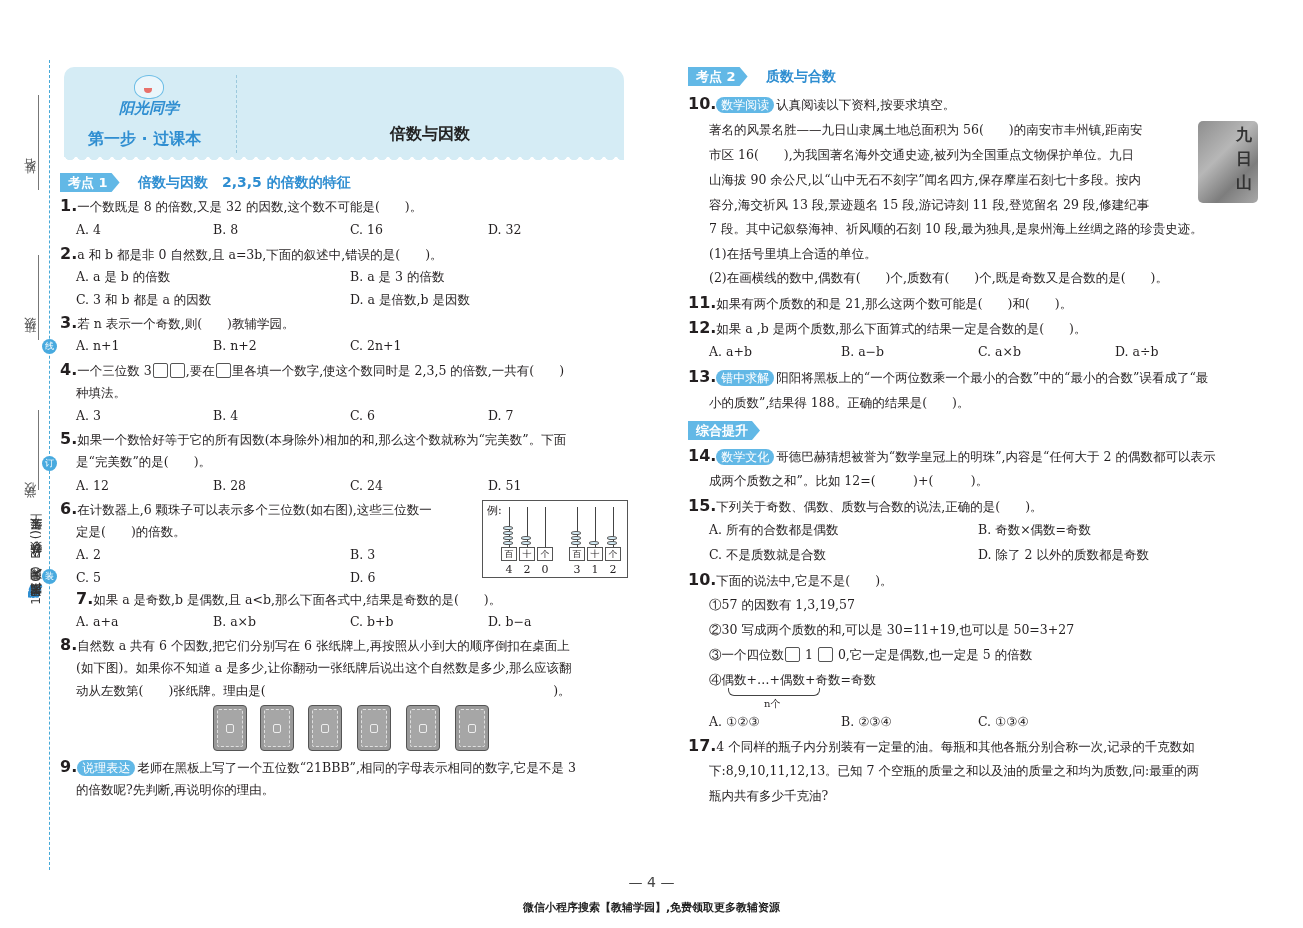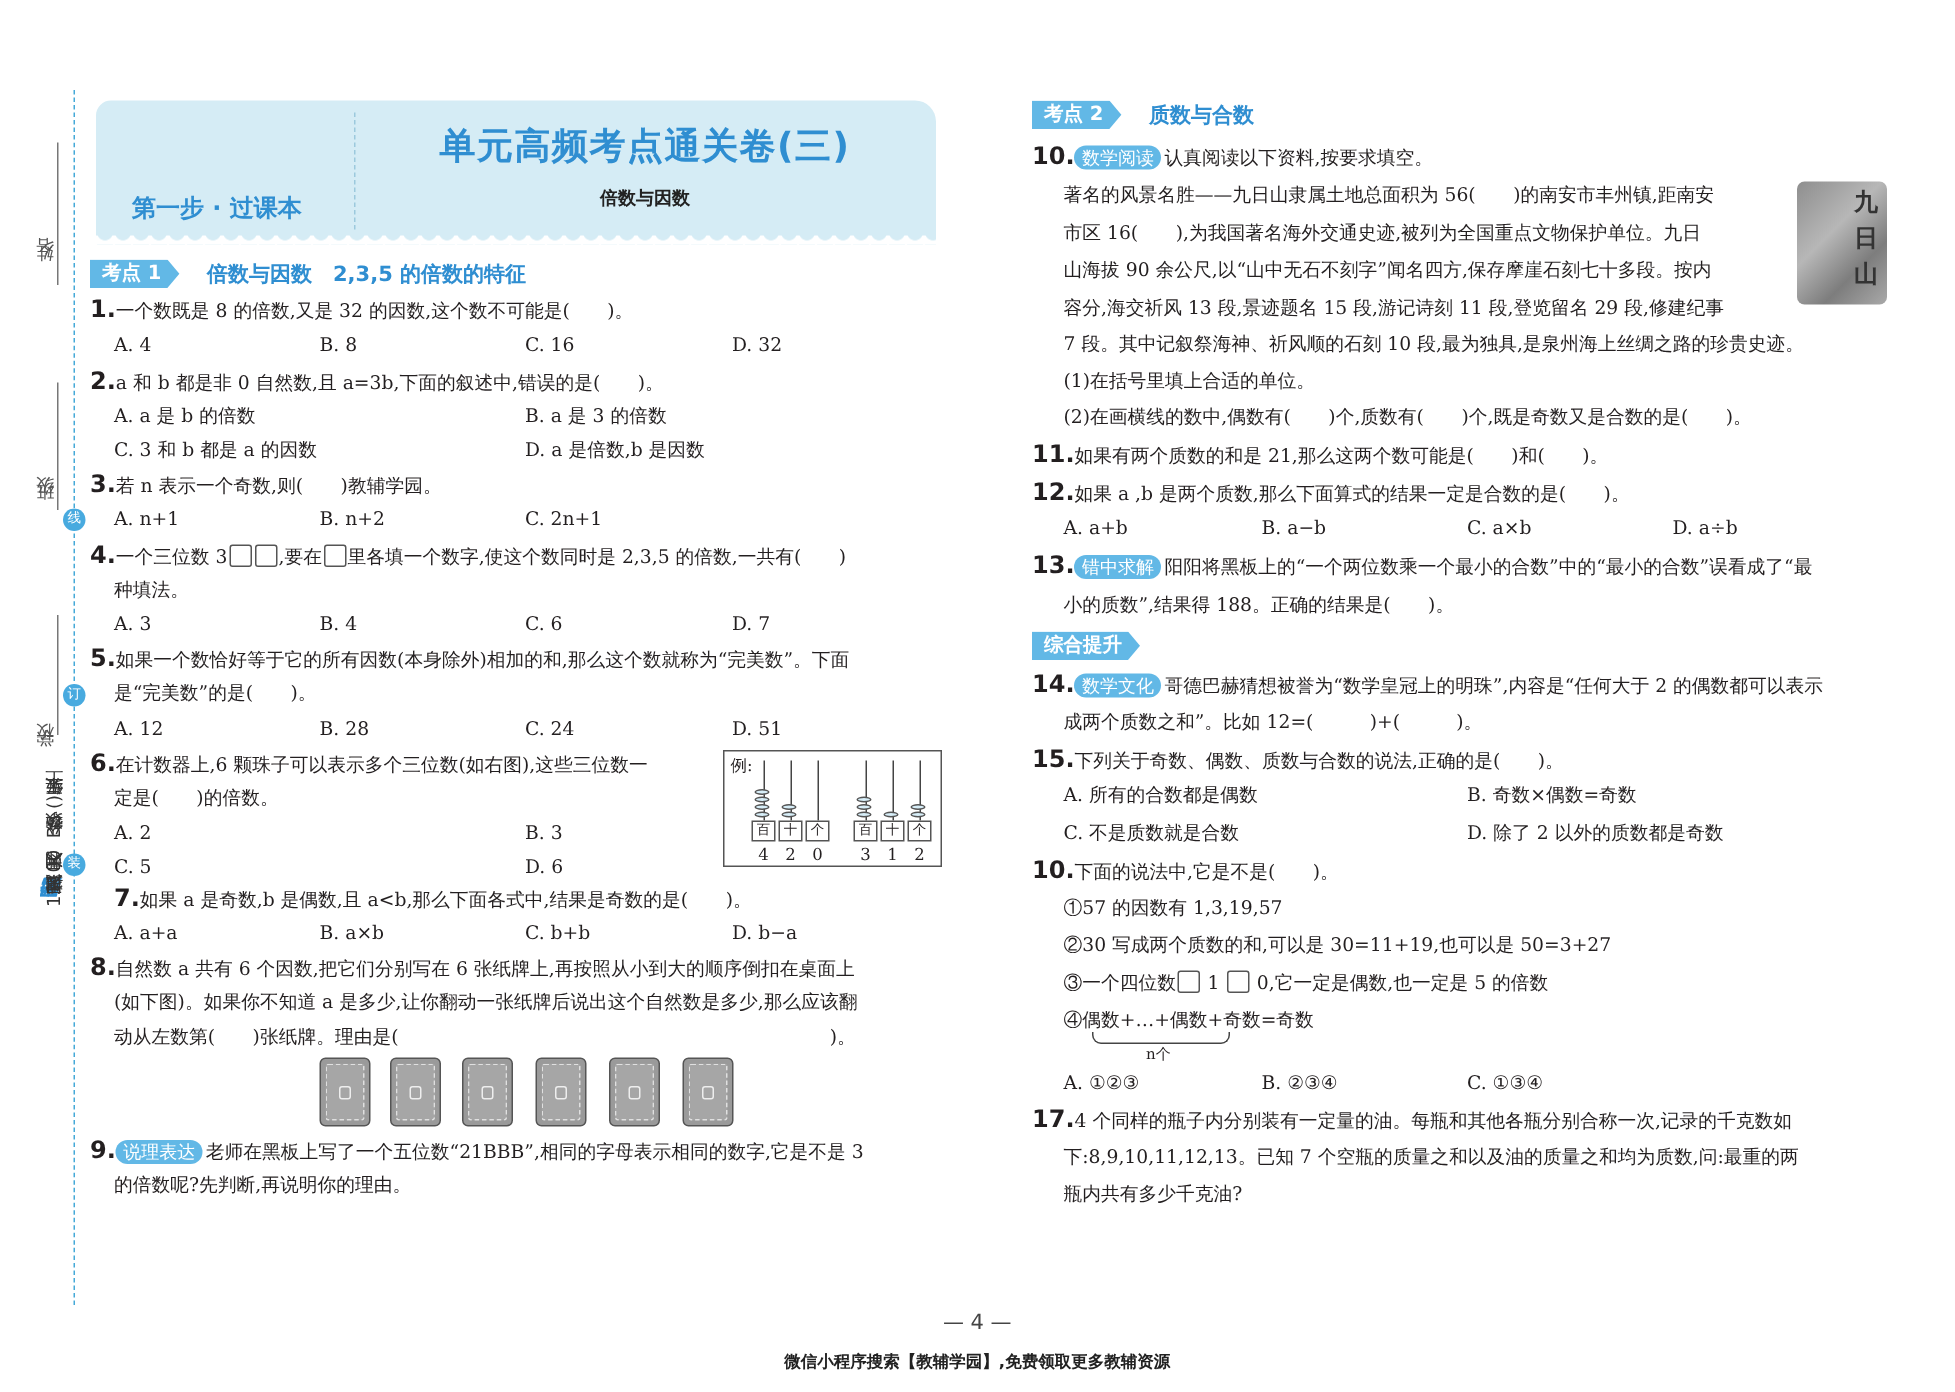--- a/index.html
+++ b/index.html
@@ -18,21 +18,21 @@
   .banner { position: absolute; left: 64px; top: 67px; width: 560px; height: 90px; background: #d5ecf5; border-radius: 10px 14px 0 0; }
   .banner::after { content: ""; position: absolute; left: 0; right: 0; bottom: -6px; height: 8px;
     background: radial-gradient(circle at 6px 0, #d5ecf5 5px, transparent 5.5px) repeat-x; background-size: 12px 8px; }
   .banner-divider { position: absolute; left: 172px; top: 8px; height: 78px; border-left: 1px dashed #9cc9dd; }
   .logo { position: absolute; left: 30px; top: 8px; width: 110px; height: 48px; text-align: center; }
   .logo-sun { width: 30px; height: 24px; margin: 0 auto; border: 1.5px solid #6cbde6; border-radius: 50% 50% 45% 45%; background: #eaf6fb; position: relative; }
   .logo-sun::before { content: ""; position: absolute; left: 9px; top: 12px; width: 8px; height: 5px; border-radius: 0 0 6px 6px; background: #e8716b; }
   .logo-text { color: #2f8ed1; font-style: italic; font-weight: bold; font-size: 15px; font-family: "DejaVu Sans", sans-serif; }
   .step-label { position: absolute; left: 24px; top: 62px; color: #2f8ed1; font-weight: bold; font-size: 16px; font-family: "DejaVu Sans", sans-serif; }
   .banner-title { position: absolute; left: 172px; right: 0; top: 14px; text-align: center; color: #2f8ed1; font-weight: bold; font-size: 24px; font-family: "DejaVu Sans", sans-serif; letter-spacing: 1px; }
-  .banner-sub { position: absolute; left: 172px; right: 0; top: 57px; text-align: center; color: #222; font-weight: bold; font-size: 12px; font-family: "DejaVu Sans", sans-serif; }
+  .banner-sub { position: absolute; left: 172px; right: 0; top: 57px; text-align: center; color: #222; font-weight: bold; font-size: 16px; font-family: "DejaVu Sans", sans-serif; }
 
   
   .tag { position: absolute; height: 19px; padding: 0 12px 0 8px; background: #62b8e6; color: #fff; font-family: "DejaVu Sans", sans-serif; font-weight: bold; font-size: 13px; line-height: 19px; clip-path: polygon(0 0, calc(100% - 8px) 0, 100% 50%, calc(100% - 8px) 100%, 0 100%); }
   .tag-title { position: absolute; color: #2f8ed1; font-weight: bold; font-size: 14px; font-family: "DejaVu Sans", sans-serif; }
 
   
   .line { position: absolute; font-size: 12.5px; line-height: 16px; white-space: nowrap; }
   .qnum { font-family: "DejaVu Sans", sans-serif; font-weight: bold; font-size: 16px; }
   .opt { position: absolute; font-size: 12.5px; line-height: 16px; white-space: nowrap; }
   .pill { display: inline-block; background: #62b8e6; color: #fff; border-radius: 9px; padding: 0 5px; font-family: "DejaVu Sans", sans-serif; font-size: 12px; line-height: 16px; margin-right: 2px; }
@@ -72,23 +72,26 @@
 <div class="side-label" style="top:500px">学校</div>
 <div class="bind-dot" style="top:339px">线</div>
 <div class="bind-dot" style="top:456px">订</div>
 <div class="bind-dot" style="top:569px">装</div>
 <div class="side-book">
   <span class="brand">阳光同学</span>
   <span>期末复习15天冲刺100分  数学  BS  五年级(上)</span>
 </div>
 
 <div class="banner">
+  <div class="logo">
+    <div class="logo-sun"></div>
+    <div class="logo-text">阳光同学</div>
+  </div>
   <div class="step-label">第一步 · 过课本</div>
   <div class="banner-divider"></div>
-  <div class="banner-title">单元高频考点通关卷(三)</div>
   <div class="banner-sub">倍数与因数</div>
 </div>
 
 <div class="tag" style="left:60px;top:173px">考点 1</div>
 <div class="tag-title" style="left:138px;top:174px">倍数与因数　2,3,5 的倍数的特征</div>
 
 <div class="line" style="left:60px;top:198px">
   <span class="qnum">1.</span><span>一个数既是 8 的倍数,又是 32 的因数,这个数不可能是(　　)。</span>
 </div>
 <div class="opt" style="left:76px;top:222px">A. 4</div>

